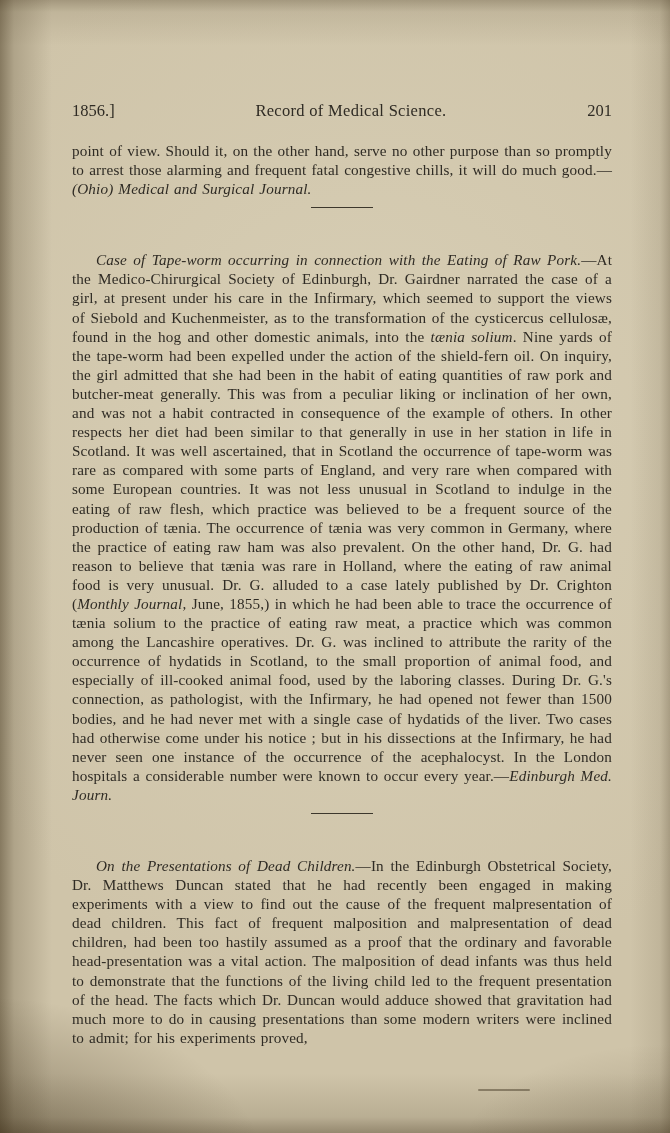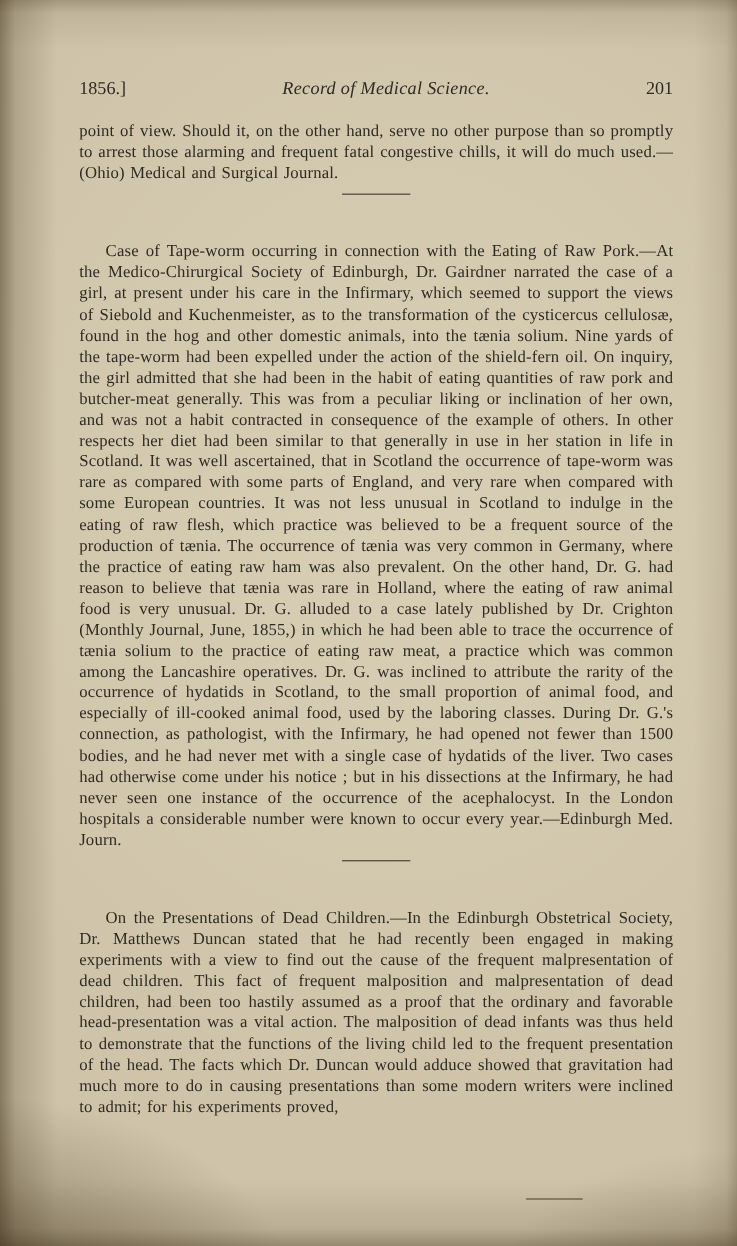--- a/index.html
+++ b/index.html
@@ -23,32 +23,32 @@
       linear-gradient(0deg, rgba(62,48,24,0.40) 0px, rgba(62,48,24,0.15) 16px, rgba(62,48,24,0.0) 60px),
       radial-gradient(ellipse 600px 700px at 55% 40%, #d8cfb6, #cfc4a9 80%);
   }
   .header {
     display: flex;
     align-items: baseline;
     justify-content: space-between;
     font-size: 16.5px;
     margin-bottom: 20px;
   }
-  .header .title { font-style: italic; letter-spacing: 0.3px; }
+  .header .title { letter-spacing: 0.3px; margin-top: 31px; }
   .body-col { text-align: justify; }
   p.para {
     margin: 0;
     font-size: 15.2px;
     line-height: 19.1px;
     letter-spacing: 0.15px;
     word-spacing: 1px;
     text-align: justify;
   }
   p.para.indent { text-indent: 24px; margin-top: 42px; }
-  .it { }
+  .it { font-style: italic; }
   .divider {
     width: 62px;
     border-top: 1.6px solid #3c372c;
     margin: 9px auto 10px auto;
     height: 0;
   }
   .smudge {
     position: absolute;
     left: 478px; top: 1089px;
     width: 52px; height: 2px;
@@ -59,20 +59,20 @@
 </head>
 <body>
 
 <div class="page">
   <div class="header">
     <span>1856.]</span>
     <span class="title">Record of Medical Science.</span>
     <span>201</span>
   </div>
   <div class="body-col" id="articles">
-      <p class="para"><span>point of view.  Should it, on the other hand, serve no other purpose than so promptly to arrest those alarming and frequent fatal congestive chills, it will do much used.—</span><span class="it">(Ohio) Medical and Surgical Journal.</span></p>
+      <p class="para"><span>point of view.  Should it, on the other hand, serve no other purpose than so promptly to arrest those alarming and frequent fatal congestive chills, it will do much good.—</span><span class="it">(Ohio) Medical and Surgical Journal.</span></p>
       <div class="divider"></div>
       <p class="para indent"><span class="it">Case of Tape-worm occurring in connection with the Eating of Raw Pork.</span><span>—At the Medico-Chirurgical Society of Edinburgh, Dr. Gairdner narrated the case of a girl, at present under his care in the Infirmary, which seemed to support the views of Siebold and Kuchenmeister, as to the transformation of the cysticercus cellulosæ, found in the hog and other domestic animals, into the </span><span class="it">tænia solium</span><span>.  Nine yards of the tape-worm had been expelled under the action of the shield-fern oil.  On inquiry, the girl admitted that she had been in the habit of eating quantities of raw pork and butcher-meat generally.  This was from a peculiar liking or inclination of her own, and was not a habit contracted in consequence of the example of others.  In other respects her diet had been similar to that generally in use in her station in life in Scotland.  It was well ascertained, that in Scotland the occurrence of tape-worm was rare as compared with some parts of England, and very rare when compared with some European countries.  It was not less unusual in Scotland to indulge in the eating of raw flesh, which practice was believed to be a frequent source of the production of tænia.  The occurrence of tænia was very common in Germany, where the practice of eating raw ham was also prevalent.  On the other hand, Dr. G. had reason to believe that tænia was rare in Holland, where the eating of raw animal food is very unusual.  Dr. G. alluded to a case lately published by Dr. Crighton (</span><span class="it">Monthly Journal,</span><span> June, 1855,) in which he had been able to trace the occurrence of tænia solium to the practice of eating raw meat, a practice which was common among the Lancashire operatives.  Dr. G. was inclined to attribute the rarity of the occurrence of hydatids in Scotland, to the small proportion of animal food, and especially of ill-cooked animal food, used by the laboring classes.  During Dr. G.'s connection, as pathologist, with the Infirmary, he had opened not fewer than 1500 bodies, and he had never met with a single case of hydatids of the liver.  Two cases had otherwise come under his notice ; but in his dissections at the Infirmary, he had never seen one instance of the occurrence of the acephalocyst.  In the London hospitals a considerable number were known to occur every year.—</span><span class="it">Edinburgh Med. Journ.</span></p>
       <div class="divider"></div>
       <p class="para indent"><span class="it">On the Presentations of Dead Children.</span><span>—In the Edinburgh Obstetrical Society, Dr. Matthews Duncan stated that he had recently been engaged in making experiments with a view to find out the cause of the frequent malpresentation of dead children.  This fact of frequent malposition and malpresentation of dead children, had been too hastily assumed as a proof that the ordinary and favorable head-presentation was a vital action.  The malposition of dead infants was thus held to demonstrate that the functions of the living child led to the frequent presentation of the head.  The facts which Dr. Duncan would adduce showed that gravitation had much more to do in causing presentations than some modern writers were inclined to admit; for his experiments proved,</span></p>
     </div>
   <div class="smudge"></div>
 </div>
 
 </body></html>

